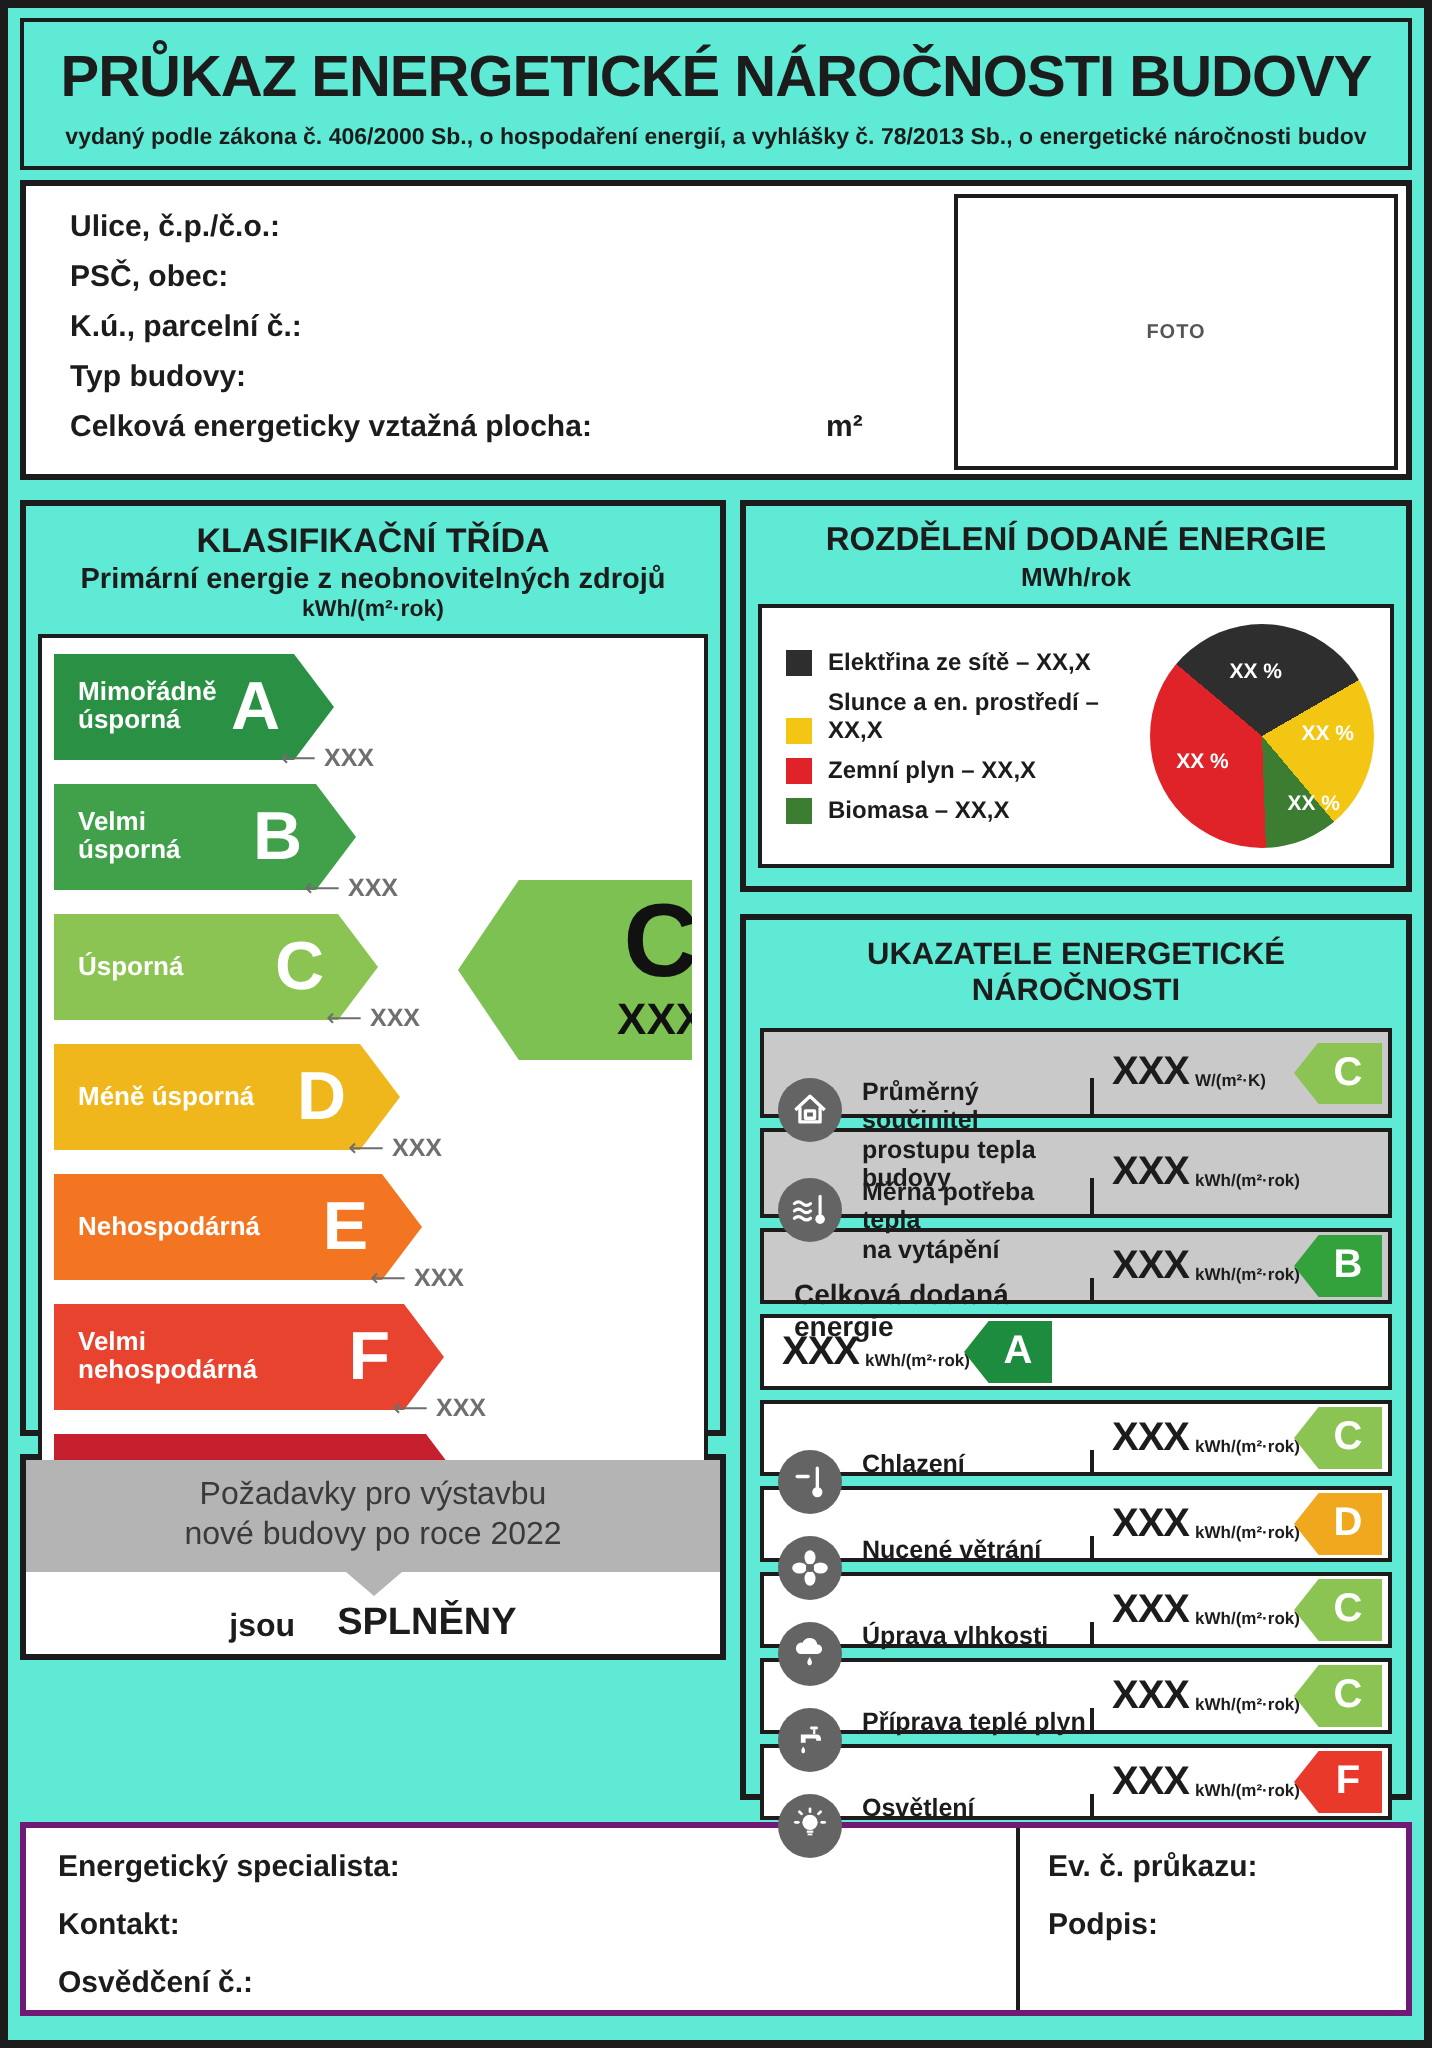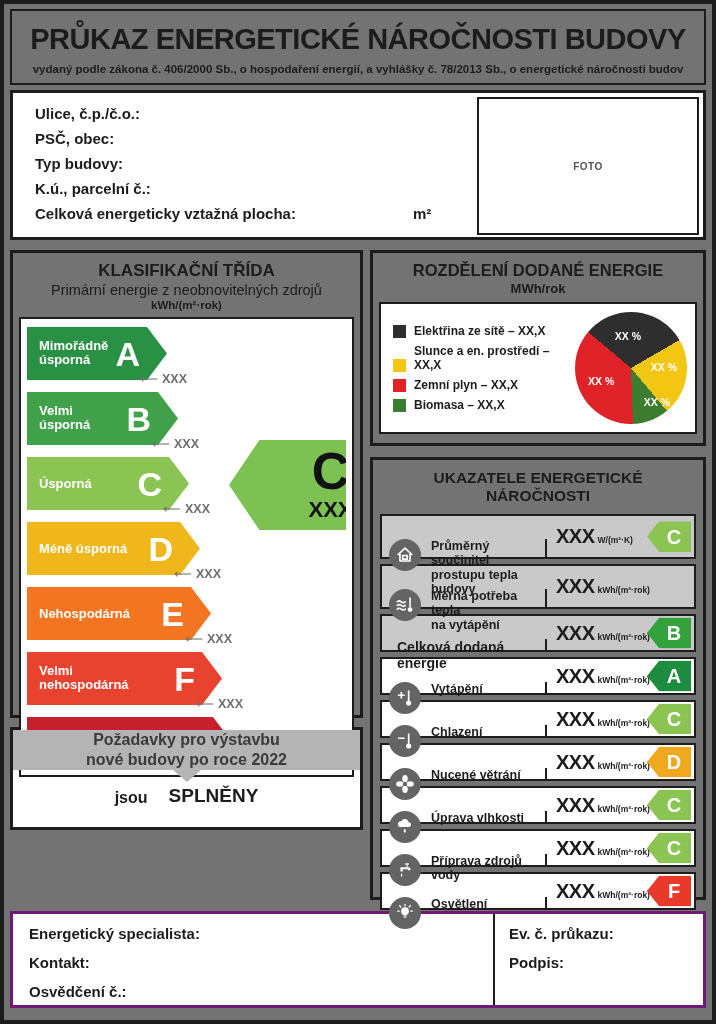--- a/index.html
+++ b/index.html
@@ -1,18 +1,18 @@
 <!DOCTYPE html>
 <html><head>
 <meta charset="utf-8">
 <style>
   * { box-sizing: border-box; margin: 0; padding: 0; }
   body { margin: 0; background: #999; font-family: "Liberation Sans", sans-serif; }
   .page {
-    width: 716px; height: 1024px; background: #737373;
+    width: 716px; height: 1024px; background: #5eead4;
     border: 4px solid #1c1c1c; padding: 5px 6px; position: relative;
     color: #1c1c1c;
   }
 
   
   .header-box { border: 2px solid #1c1c1c; height: 76px; text-align: center; padding-top: 12px; }
   .main-title { font-size: 29px; font-weight: 800; letter-spacing: -0.5px; }
   .sub-title  { font-size: 11.5px; font-weight: 700; margin-top: 7px; }
 
   
@@ -27,21 +27,21 @@
   .photo-label { font-size: 10px; font-weight: 700; color: #555; letter-spacing: 0.5px; }
 
   
   .columns { display: flex; gap: 7px; margin-top: 10px; height: 650px; }
   .left-col { width: 353px; }
   .right-col { flex: 1; }
 
   
   .class-box { height: 468px; border: 3px solid #1c1c1c; text-align: center; padding-top: 8px; }
   .class-title { font-size: 17px; font-weight: 800; }
-  .class-sub   { font-size: 14.5px; font-weight: 400; margin-top: 1px; }
+  .class-sub   { font-size: 14.5px; font-weight: 700; margin-top: 1px; }
   .class-unit  { font-size: 11.5px; font-weight: 700; margin-top: 1px; }
   .chart-area { margin: 6px auto 0; width: 335px; height: 460px; background: #fff;
                 border: 2px solid #1c1c1c; position: relative; text-align: left; }
   .bar { position: absolute; left: 6px; height: 53px; color: #fff;
          clip-path: polygon(0 0, calc(100% - 20px) 0, 100% 50%, calc(100% - 20px) 100%, 0 100%); }
   .bar-label { position: absolute; left: 12px; top: 50%; transform: translateY(-50%);
                font-size: 13px; font-weight: 700; white-space: pre-line; line-height: 1.15; }
   .bar-letter { position: absolute; right: 27px; top: 50%; transform: translateY(-50%);
                 font-size: 34px; font-weight: 800; }
   .b0 { top: 8px;   width: 140px; }
@@ -62,23 +62,23 @@
   .t5 { top: 379px; width: 216px; }
   .result-arrow { position: absolute; right: 6px; top: 121px; width: 117px; height: 90px;
                   clip-path: polygon(0 50%, 26% 0, 100% 0, 100% 100%, 26% 100%);
                   display: flex; flex-direction: column; align-items: center; justify-content: center;
                   padding-left: 26%; filter: drop-shadow(0 0 1.5px #444); }
   .result-letter { font-size: 52px; font-weight: 800; line-height: 0.95; color: #111; }
   .result-value  { font-size: 22px; font-weight: 800; color: #111; }
 
   
   .req-box { margin-top: 9px; height: 103px; border: 3px solid #1c1c1c; background: #fff; }
-  .req-band { height: 40px; background: #b4b4b4; display: flex; flex-direction: column;
+  .req-band { height: 56px; background: #b4b4b4; display: flex; flex-direction: column;
               align-items: center; justify-content: center; position: relative;
-              font-size: 16px; font-weight: 700; color: #3a3a3a; line-height: 1.25; }
+              font-size: 16px; font-weight: 400; color: #3a3a3a; line-height: 1.25; }
   .req-band::after { content: ""; position: absolute; top: 100%; left: 50%;
                      transform: translateX(-50%); border: 14px solid transparent;
                      border-top: 12px solid #b4b4b4; }
   .req-result { height: 45px; display: flex; align-items: flex-end; justify-content: center;
                 gap: 21px; padding-bottom: 8px; }
   .req-prefix { font-size: 16px; font-weight: 700; }
   .req-status { font-size: 19px; font-weight: 800; }
 
   
   .dist-box { height: 196px; border: 3px solid #1c1c1c; text-align: center; padding: 8px 6px 6px; }
@@ -116,39 +116,39 @@
                  clip-path: polygon(0 50%, 28% 0, 100% 0, 100% 100%, 28% 100%);
                  display: flex; align-items: center; justify-content: center; padding-left: 10px;
                  font-size: 20px; font-weight: 800; color: #fff; }
   .icon-circle { width: 32px; height: 32px; border-radius: 50%; background: #646464;
                  flex: 0 0 32px; display: flex; align-items: center; justify-content: center; }
   .icon-circle svg { width: 22px; height: 22px; }
 
   
   .footer-box { margin-top: 11px; height: 97px; border: 3px solid #701a75; background: #fff; display: flex; }
   .footer-left { flex: 1; padding: 11px 0 0 16px; border-right: 2px solid #1c1c1c; }
-  .footer-right { width: 208px; padding: 11px 0 0 14px; }
+  .footer-right { width: 193px; padding: 11px 0 0 14px; }
   .footer-row { font-size: 15px; font-weight: 700; height: 29px; position: relative; }
   .footer-row .field-value { left: 180px; width: 100px; }
 </style>
 </head>
 <body>
 
 <div class="page">
 
   <div class="header-box">
     <div class="main-title">PRŮKAZ ENERGETICKÉ NÁROČNOSTI BUDOVY</div>
     <div class="sub-title">vydaný podle zákona č. 406/2000 Sb., o hospodaření energií, a vyhlášky č. 78/2013 Sb., o energetické náročnosti budov</div>
   </div>
 
   <div class="info-box">
     <div class="info-row"><span>Ulice, č.p./č.o.:</span><span class="field-value"></span></div>
     <div class="info-row"><span>PSČ, obec:</span><span class="field-value"></span></div>
+    <div class="info-row"><span>K.ú., parcelní č.:</span><span class="field-value"></span></div>
     <div class="info-row"><span>Typ budovy:</span><span class="field-value"></span></div>
-    <div class="info-row"><span>K.ú., parcelní č.:</span><span class="field-value"></span></div>
     <div class="info-row"><span>Celková energeticky vztažná plocha:</span><span class="field-value"></span><span class="info-unit">m²</span></div>
     <div class="photo-box">
       <span class="photo-label">FOTO</span>
     </div>
   </div>
 
   <div class="columns">
 
     <div class="left-col">
       <div class="class-box">
@@ -296,31 +296,20 @@
             <span class="ind-label big">Celková dodaná energie</span>
           </div>
           <div class="ind-right">
             <span class="ind-value">XXX</span>
             <span class="ind-unit">kWh/(m²·rok)</span>
             <span class="grade-arrow" style="background: rgb(51, 162, 60);">B</span>
           </div>
         </div>
 
         <div class="ind-row">
-          <div class="ind-left">
-            <span class="icon-circle">
-              <svg viewBox="0 0 24 24" fill="none" stroke="#fff" stroke-width="1.8" stroke-linecap="round">
-                <line x1="5" y1="9" x2="11" y2="9"></line>
-                  <line x1="8" y1="6" x2="8" y2="12"></line>
-                <line x1="16" y1="4.5" x2="16" y2="15"></line>
-                  <circle cx="16" cy="17.5" r="2.8" fill="#fff" stroke="none"></circle>
-              </svg>
-            </span>
-            <span class="ind-label">Vytápění</span>
-          </div>
           <div class="ind-right">
             <span class="ind-value">XXX</span>
             <span class="ind-unit">kWh/(m²·rok)</span>
             <span class="grade-arrow" style="background: rgb(30, 140, 63);">A</span>
           </div>
         </div>
 
         <div class="ind-row">
           <div class="ind-left">
             <span class="icon-circle">
@@ -383,21 +372,21 @@
             <span class="icon-circle">
               <svg viewBox="0 0 24 24">
                 <g fill="#fff">
                   <rect x="12" y="4.6" width="4.4" height="1.7" rx="0.8"></rect>
                   <rect x="13.7" y="6.2" width="1.2" height="2.6"></rect>
                   <path d="M7 9 h8.6 c1.6 0 2.4 1 2.4 2.4 v1 h-2.6 v-0.4 c0-0.6-0.4-0.8-1-0.8 H9.6 v2.3 H7 z"></path>
                   <path d="M8.3 15.6 q-1.6 2.4-0.7 3.3 q0.7 0.7 1.4 0 q0.9-0.9-0.7-3.3 z"></path>
                 </g>
               </svg>
             </span>
-            <span class="ind-label">Příprava zdrojů vody</span>
+            <span class="ind-label">Příprava teplé plyn</span>
           </div>
           <div class="ind-right">
             <span class="ind-value">XXX</span>
             <span class="ind-unit">kWh/(m²·rok)</span>
             <span class="grade-arrow" style="background: rgb(139, 196, 82);">C</span>
           </div>
         </div>
 
         <div class="ind-row">
           <div class="ind-left">

